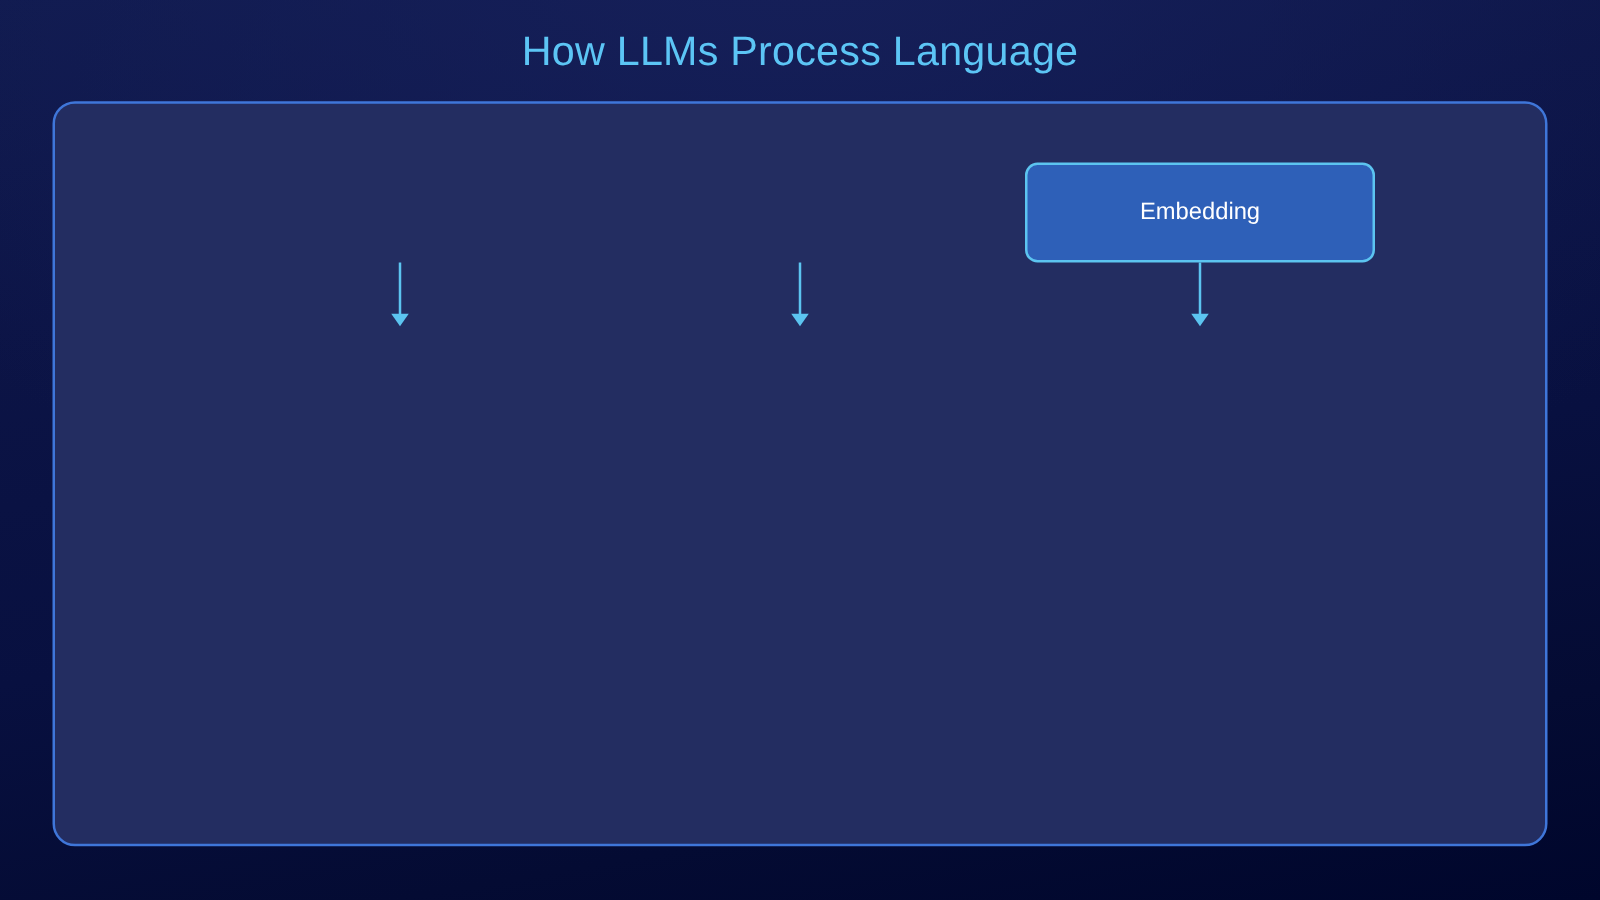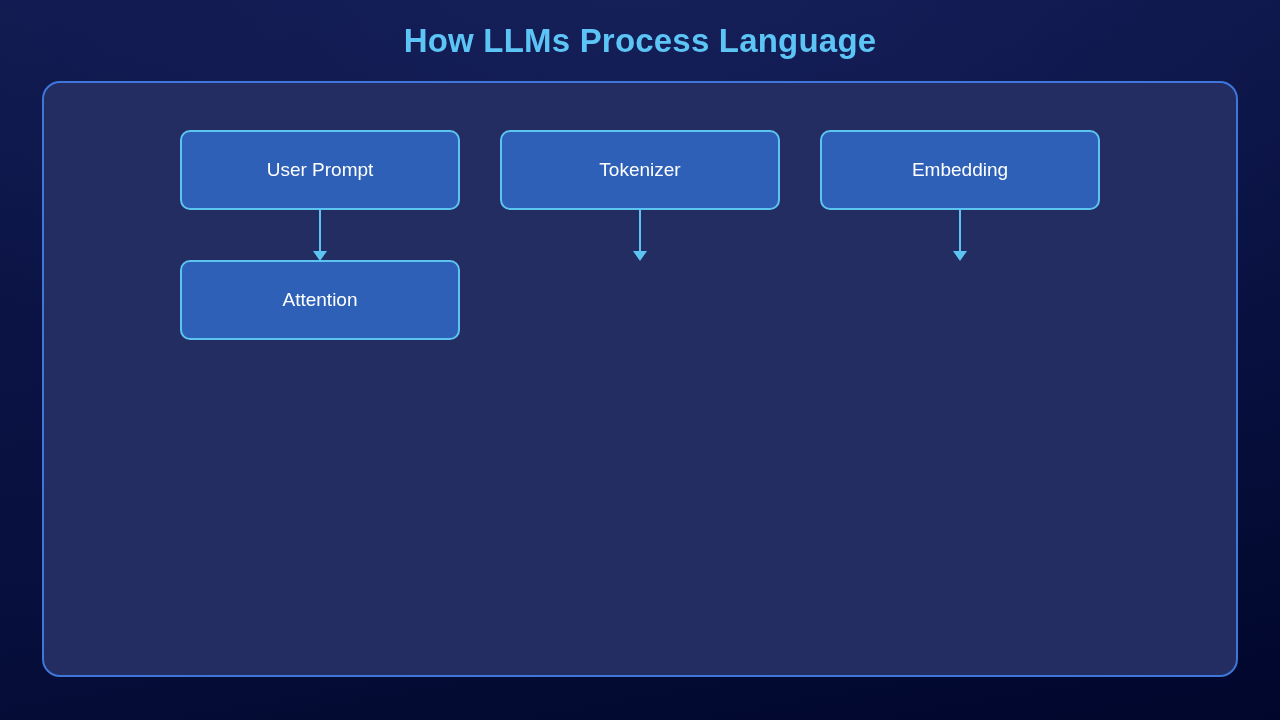--- a/index.html
+++ b/index.html
@@ -26,21 +26,21 @@
 
   
   #title {
     position: absolute;
     left: 0;
     top: 20px;
     width: 1280px;
     text-align: center;
     font-size: 33px;
     line-height: 42px;
-    font-weight: bold;
+    font-weight: normal;
     color: #5cc5f5;
     letter-spacing: 0.2px;
     white-space: nowrap;
   }
 
   
   #panel {
     position: absolute;
     left: 42px;
     top: 81px;
@@ -104,36 +104,27 @@
 </style>
 </head>
 <body>
 
 <div id="slide">
 
   <div id="title">How LLMs Process Language</div>
 
   <div id="panel"></div>
 
-  <div class="node col-0 row-0">
-    <span class="node-label">User Prompt</span>
-  </div>
   <div class="connector conn-0">
     <svg viewBox="0 0 20 52" xmlns="http://www.w3.org/2000/svg">
       <line x1="10" y1="0" x2="10" y2="42" stroke="#5cc4f0" stroke-width="2"></line>
       <polygon points="3,41 17,41 10,51" fill="#5cc4f0"></polygon>
     </svg>
   </div>
-  <div class="node col-0 row-1">
-    <span class="node-label">Attention</span>
-  </div>
 
-  <div class="node col-1 row-0">
-    <span class="node-label">Tokenizer</span>
-  </div>
   <div class="connector conn-1">
     <svg viewBox="0 0 20 52" xmlns="http://www.w3.org/2000/svg">
       <line x1="10" y1="0" x2="10" y2="42" stroke="#5cc4f0" stroke-width="2"></line>
       <polygon points="3,41 17,41 10,51" fill="#5cc4f0"></polygon>
     </svg>
   </div>
 
   <div class="node col-2 row-0">
     <span class="node-label">Embedding</span>
   </div>

